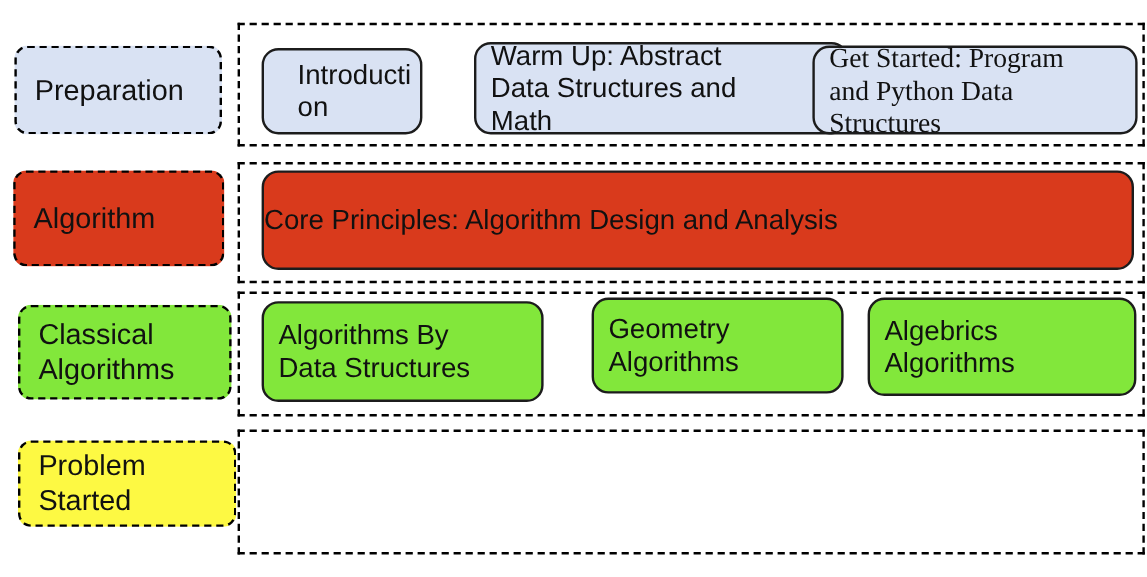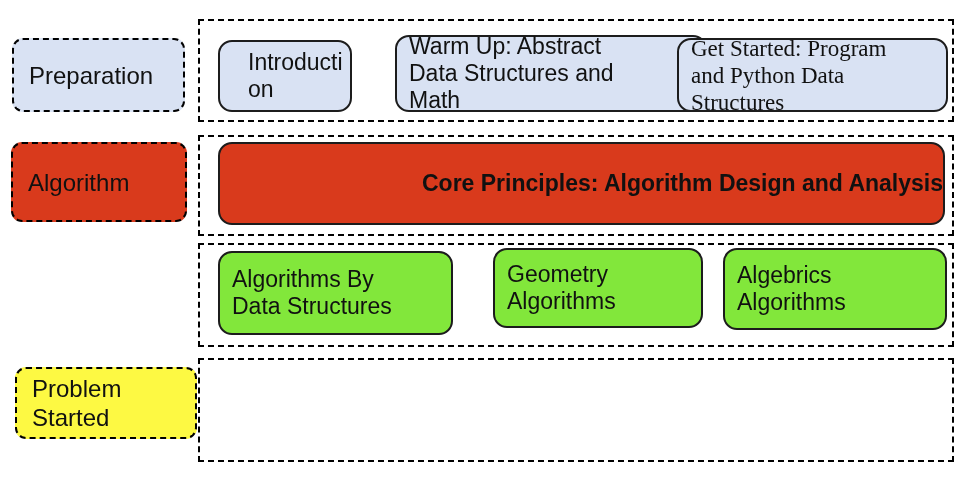--- a/index.html
+++ b/index.html
@@ -34,22 +34,22 @@
     position: absolute;
     border: 2px solid #1c1c1c;
     border-radius: 14px;
     display: flex; align-items: center;
     padding-left: 12px; padding-right: 6px;
     font-size: 23px; line-height: 27px;
     box-sizing: border-box;
     overflow: visible;
   }
   .course-box.centered {
-    justify-content: flex-end; text-align: center;
-    padding-left: 0; padding-right: 0; font-weight: bold;
+    justify-content: flex-start; text-align: center;
+    padding-left: 0; padding-right: 0;
   }
 
   .c-blue   { background: var(--preparation); }
   .c-red    { background: var(--principles); }
   .c-green  { background: var(--classical); }
   .c-yellow { background: var(--patterns); }
 
   
   .lbl-1 { left: 12px;  top: 38px;  width: 173px; height: 74px; }
   .lbl-2 { left: 11px;  top: 142px; width: 176px; height: 80px; }
@@ -96,20 +96,23 @@
   </div>
 
   <div class="stage-label c-red lbl-2">
     <span>Algorithm</span>
   </div>
   <div class="stage-group grp-2"></div>
   <div class="course-box c-red box-core centered">
     <span>Core Principles: Algorithm Design and Analysis</span>
   </div>
 
+  <div class="stage-label c-green lbl-3">
+    <span>Classical Algorithms</span>
+  </div>
   <div class="stage-group grp-3"></div>
   <div class="course-box c-green box-algods">
     <span class="w-algods">Algorithms By Data Structures</span>
   </div>
   <div class="course-box c-green box-algebrics">
     <span>Algebrics Algorithms</span>
   </div>
   <div class="course-box c-green box-geometry">
     <span>Geometry Algorithms</span>
   </div>

